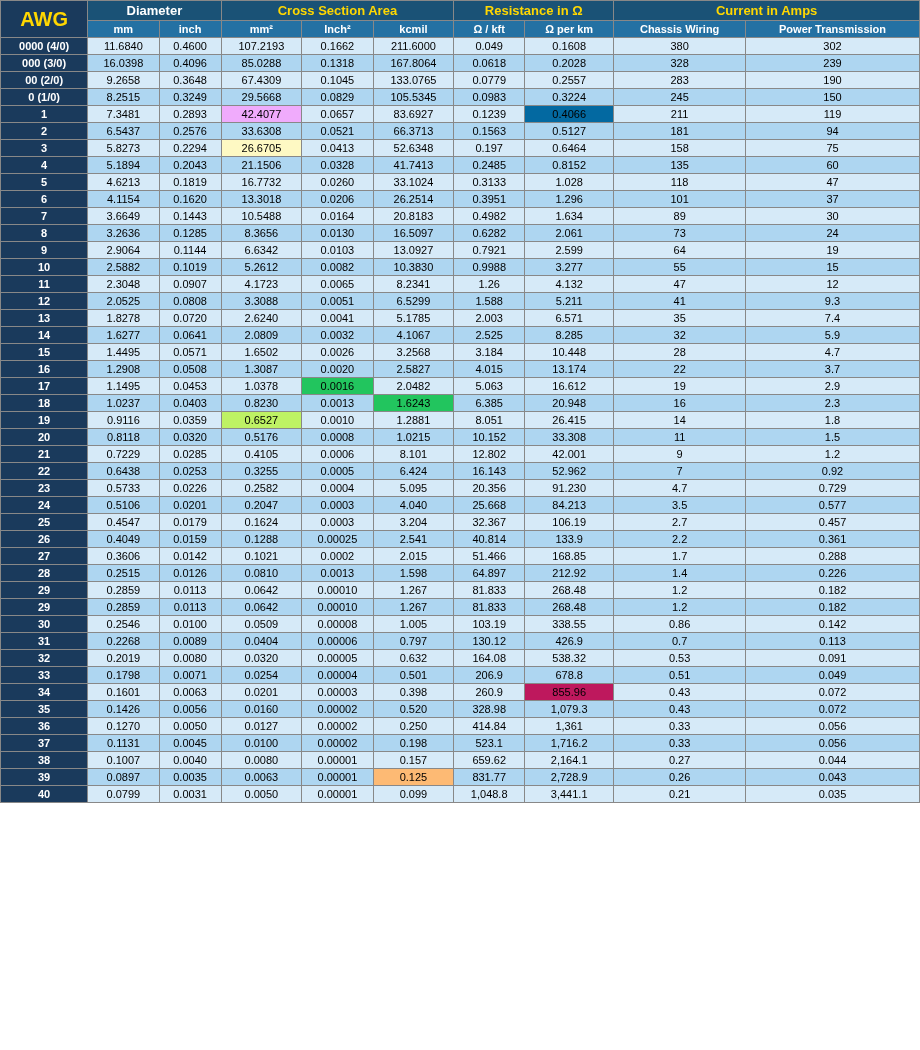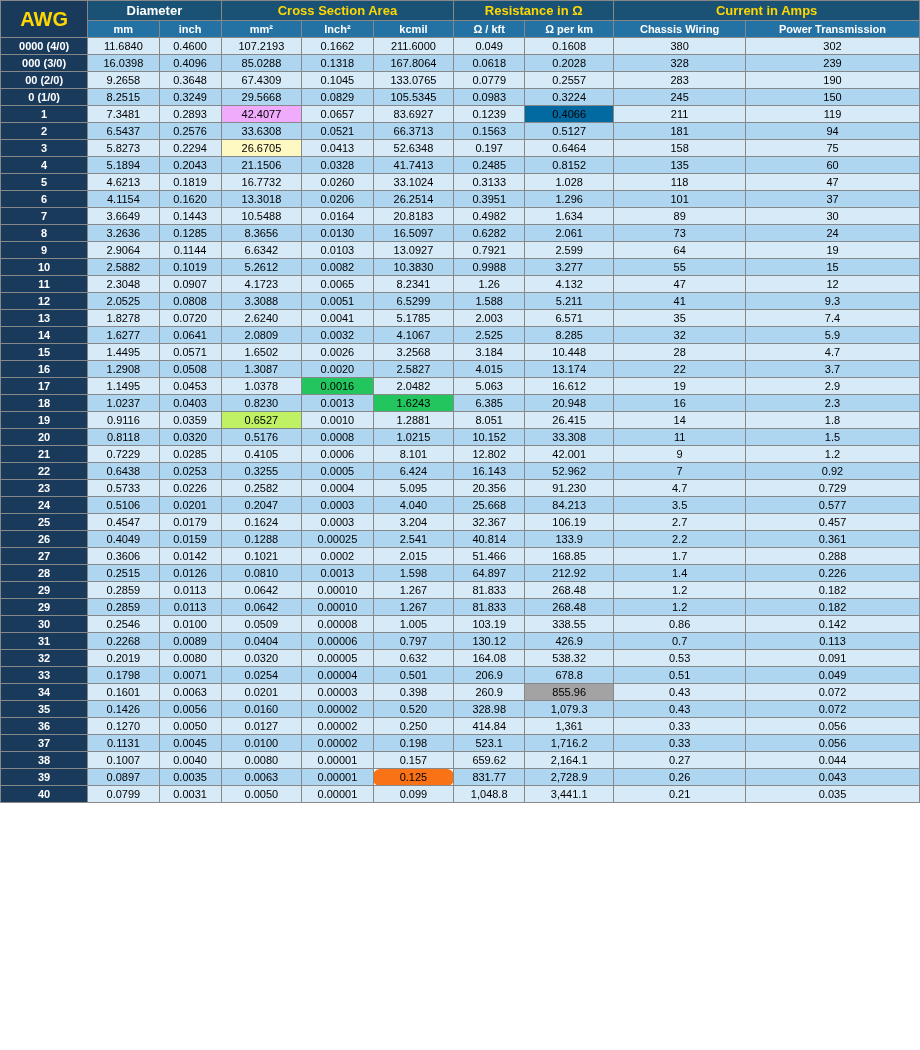--- a/index.html
+++ b/index.html
@@ -497,21 +497,21 @@
         <td class="data-cell" style="background: rgb(174, 214, 241);">0.049</td>
       </tr>
       <tr>
         <td class="awg-col" style="background: rgb(26, 58, 92); color: rgb(255, 255, 255); font-weight: bold;">34</td>
         <td class="data-cell" style="background: rgb(214, 234, 248);">0.1601</td>
         <td class="data-cell" style="background: rgb(214, 234, 248);">0.0063</td>
         <td class="data-cell" style="background: rgb(214, 234, 248);">0.0201</td>
         <td class="data-cell" style="background: rgb(214, 234, 248);">0.00003</td>
         <td class="data-cell" style="background: rgb(214, 234, 248);">0.398</td>
         <td class="data-cell" style="background: rgb(214, 234, 248);">260.9</td>
-        <td class="data-cell" style="background: #a3a3a3;">855.96</td>
+        <td class="data-cell" style="background: #be185d;">855.96</td>
         <td class="data-cell" style="background: rgb(214, 234, 248);">0.43</td>
         <td class="data-cell" style="background: rgb(214, 234, 248);">0.072</td>
       </tr>
       <tr>
         <td class="awg-col" style="background: rgb(26, 58, 92); color: rgb(255, 255, 255); font-weight: bold;">35</td>
         <td class="data-cell" style="background: rgb(174, 214, 241);">0.1426</td>
         <td class="data-cell" style="background: rgb(174, 214, 241);">0.0056</td>
         <td class="data-cell" style="background: rgb(174, 214, 241);">0.0160</td>
         <td class="data-cell" style="background: rgb(174, 214, 241);">0.00002</td>
         <td class="data-cell" style="background: rgb(174, 214, 241);">0.520</td>
@@ -555,21 +555,21 @@
         <td class="data-cell" style="background: rgb(214, 234, 248);">2,164.1</td>
         <td class="data-cell" style="background: rgb(214, 234, 248);">0.27</td>
         <td class="data-cell" style="background: rgb(214, 234, 248);">0.044</td>
       </tr>
       <tr>
         <td class="awg-col" style="background: rgb(26, 58, 92); color: rgb(255, 255, 255); font-weight: bold;">39</td>
         <td class="data-cell" style="background: rgb(174, 214, 241);">0.0897</td>
         <td class="data-cell" style="background: rgb(174, 214, 241);">0.0035</td>
         <td class="data-cell" style="background: rgb(174, 214, 241);">0.0063</td>
         <td class="data-cell" style="background: rgb(174, 214, 241);">0.00001</td>
-        <td class="data-cell" style="background: #f97316; border-radius: 7px;">0.125</td>
+        <td class="data-cell" style="background: #fdba74;">0.125</td>
         <td class="data-cell" style="background: rgb(174, 214, 241);">831.77</td>
         <td class="data-cell" style="background: rgb(174, 214, 241);">2,728.9</td>
         <td class="data-cell" style="background: rgb(174, 214, 241);">0.26</td>
         <td class="data-cell" style="background: rgb(174, 214, 241);">0.043</td>
       </tr>
       <tr>
         <td class="awg-col" style="background: rgb(26, 58, 92); color: rgb(255, 255, 255); font-weight: bold;">40</td>
         <td class="data-cell" style="background: rgb(214, 234, 248);">0.0799</td>
         <td class="data-cell" style="background: rgb(214, 234, 248);">0.0031</td>
         <td class="data-cell" style="background: rgb(214, 234, 248);">0.0050</td>

